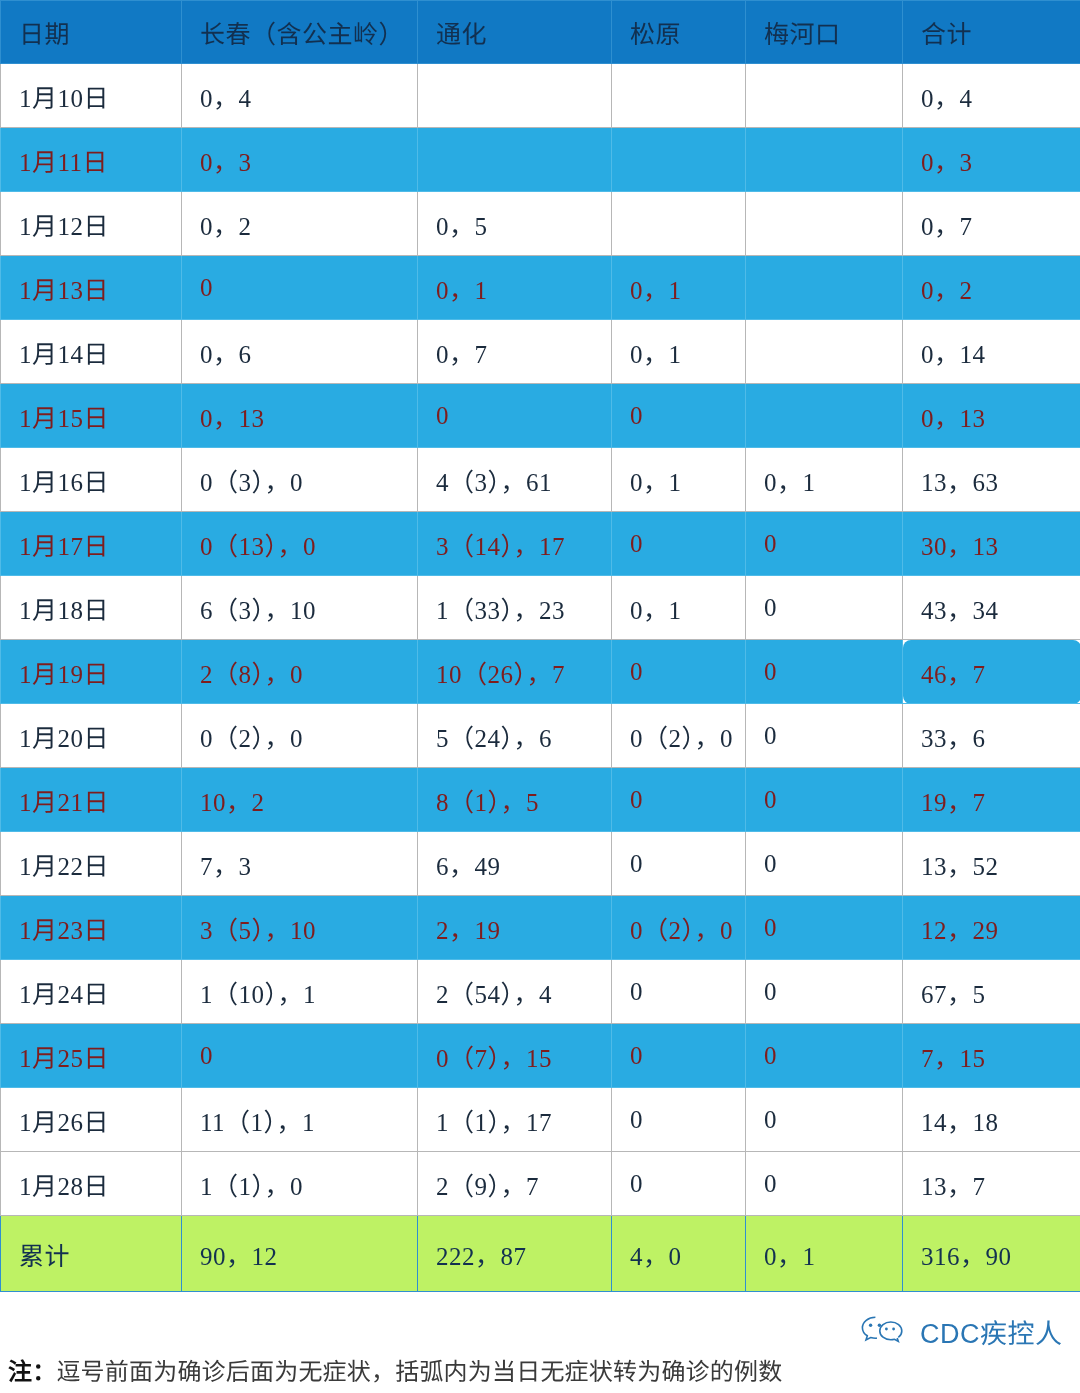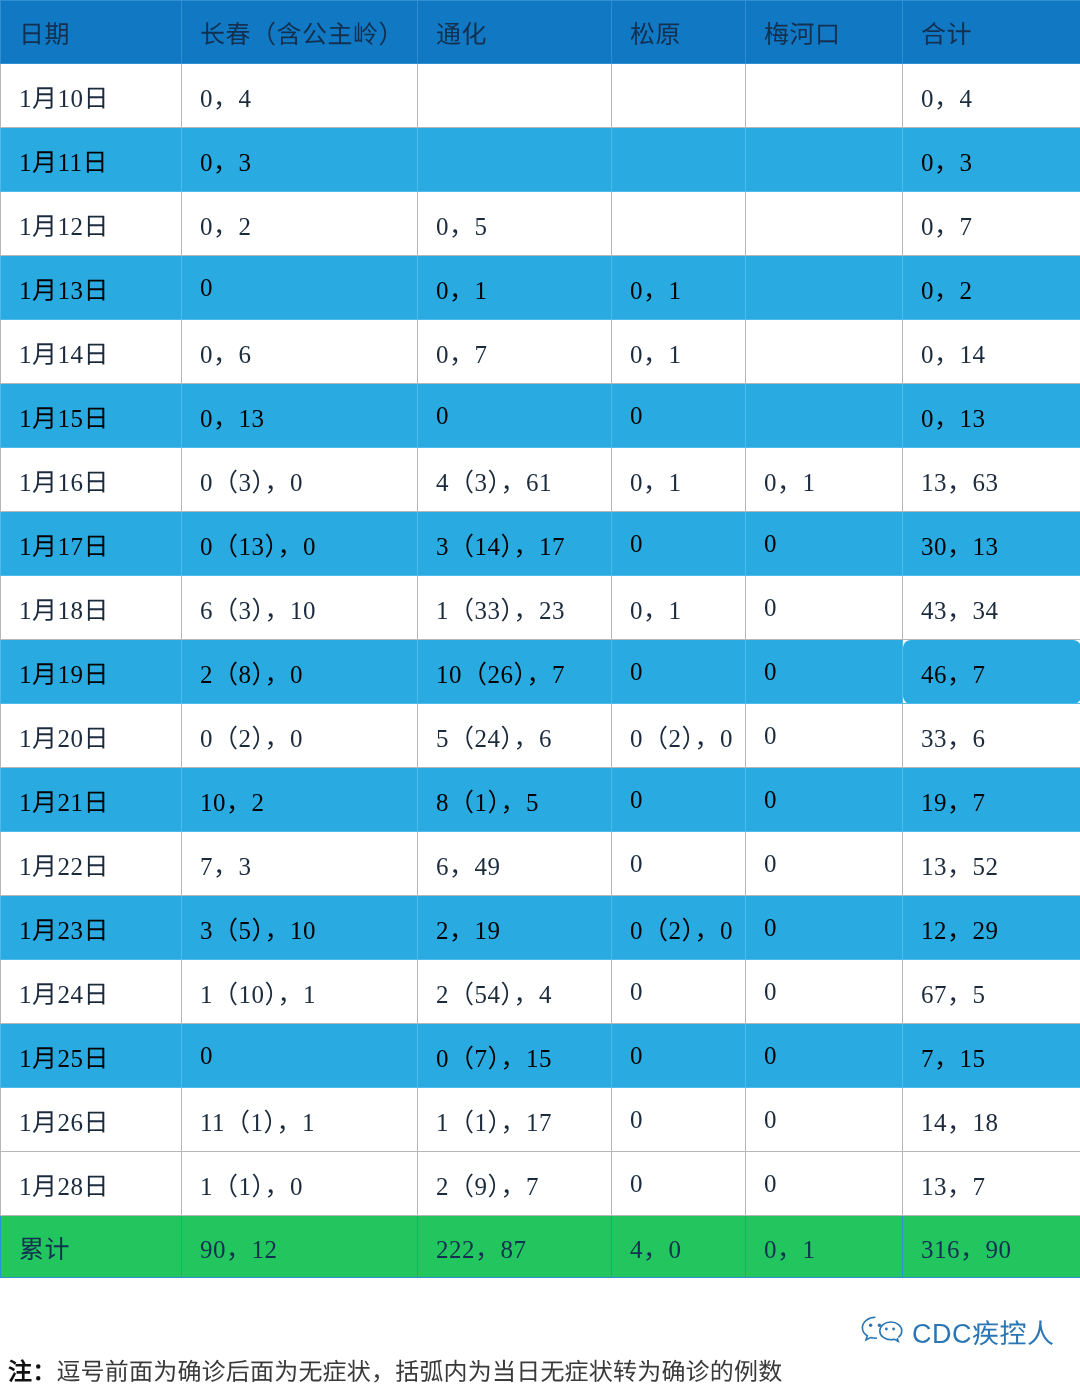--- a/index.html
+++ b/index.html
@@ -65,27 +65,27 @@
   tr.row td {
     height: 64px;
   }
   tr.row.odd td {
     background: #ffffff;
     border-color: #b7b7b7;
   }
   tr.row.even td {
     background: #29abe2;
     border-color: #4fbbe8;
-    color: #000000;
+    color: #7f1d1d;
   }
 
   
   tr.total td {
-    height: 62px;
-    background: #22c55e;
+    height: 76px;
+    background: #bef264;
     border-color: #2f8fd0;
     color: #123050;
   }
 
   
   td.faded {
     color: #5c8aa8;
     border-radius: 8px;
   }
 
@@ -104,21 +104,21 @@
     font-weight: bold;
   }
 
   
   .watermark {
     position: absolute;
     left: 860px;
     top: 1312px;
     display: flex;
     align-items: center;
-    gap: 8px;
+    gap: 16px;
     opacity: 0.95;
     pointer-events: none;
   }
   .watermark .wm-text {
     font-family: "Liberation Sans", "DejaVu Sans", sans-serif;
     font-size: 27px;
     color: #1f6fb0;
     letter-spacing: 0.5px;
     text-shadow: 0 0 1px rgba(255,255,255,0.8);
   }

